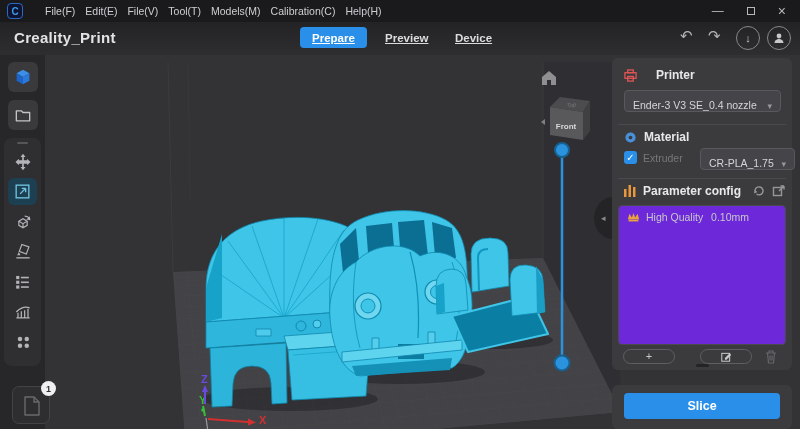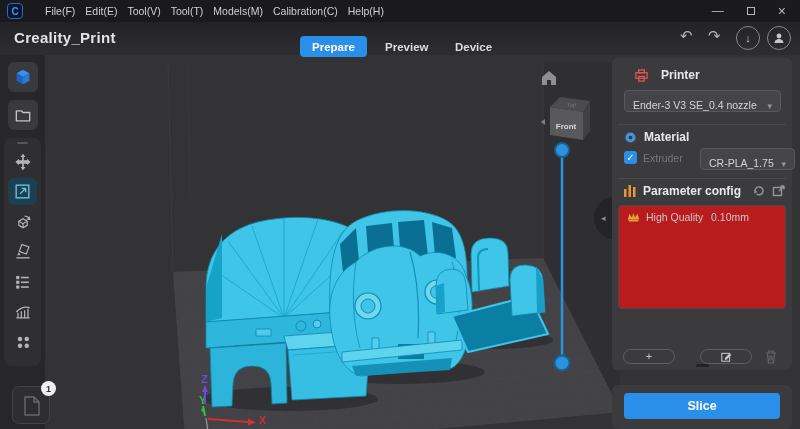--- a/index.html
+++ b/index.html
@@ -11,21 +11,21 @@
   #logo{width:16px;height:16px;margin-left:7px;border-radius:4px;background:#0d1330;border:1px solid #2a6ac0;
         color:#3b9ae8;font-size:10px;font-weight:bold;display:flex;align-items:center;justify-content:center;}
   .menu-items{display:flex;gap:10px;margin-left:22px;}
   .menu-item{font-size:10.5px;color:#cfcfd2;cursor:default;}
   #win-controls{margin-left:auto;display:flex;align-items:center;gap:23px;padding-right:14px;}
   .winbtn{color:#b8b8bb;font-size:12px;line-height:12px;}
   .maxbox{width:8px;height:8px;border:1px solid #b8b8bb;}
   
   #header{left:0;top:22px;width:800px;height:33px;background:linear-gradient(#232326,#2e2e31);z-index:20;}
   #app-title{left:14px;top:7px;font-size:15px;font-weight:bold;color:#e3e3e5;letter-spacing:.3px;}
-  .tab{top:14px;height:21px;padding:0 12px;display:flex;align-items:center;font-size:11.5px;font-weight:bold;color:#dcdcdf;border-radius:4px;}
+  .tab{top:5px;height:21px;padding:0 12px;display:flex;align-items:center;font-size:11.5px;font-weight:bold;color:#dcdcdf;border-radius:4px;text-decoration:underline;}
   .tab.active{background:#2a8fe8;color:#fff;}
   .hicon{color:#b5b5b8;font-size:15px;line-height:15px;}
   .circle-btn{width:24px;height:24px;border:1.5px solid #88888b;border-radius:50%;display:flex;align-items:center;justify-content:center;color:#c8c8cb;font-size:11px;}
   
   #toolbar{left:0;top:55px;width:45px;height:374px;background:#27272a;z-index:15;}
   .tbtn{left:8px;width:30px;height:30px;border-radius:6px;background:#3a3a3d;display:flex;align-items:center;justify-content:center;}
   #toolgroup{left:4px;top:83px;width:37px;height:228px;border-radius:8px;background:#2f2f32;}
   .gbtn{left:4px;width:29px;height:27px;border-radius:6px;display:flex;align-items:center;justify-content:center;}
   .gbtn.sel{background:#1d3f52;}
   .handle{left:13px;top:4px;width:11px;height:2px;border-radius:1px;background:#55555a;}
@@ -34,21 +34,21 @@
          font-size:9px;font-weight:bold;display:flex;align-items:center;justify-content:center;}
   
   #collapse-tab{left:594px;top:197px;width:38px;height:42px;border-radius:50%;background:#242427;z-index:8;
                 color:#8a8a8d;font-size:9px;display:flex;align-items:center;padding-left:7px;}
   #panel{left:612px;top:58px;width:180px;height:312px;background:#3b3b3e;border-radius:6px;z-index:10;}
   .sec-title{font-size:12px;font-weight:bold;color:#e8e8ea;}
   .drop{height:22px;background:#454549;border:1px solid #59595d;border-radius:4px;display:flex;align-items:flex-end;
         padding:0 8px;font-size:10.5px;color:#d5d5d8;}
   .drop .caret{margin-left:auto;color:#97979a;font-size:9px;}
   .divider{left:6px;width:168px;height:1px;background:#4a4a4e;}
-  #profile-list{left:6px;top:147px;width:168px;height:104px;background:#b91c1c;border:1px solid #4a4a4e;border-radius:4px;overflow:hidden;}
+  #profile-list{left:6px;top:147px;width:168px;height:140px;background:#6d28d9;border:1px solid #4a4a4e;border-radius:4px;overflow:hidden;}
   .prow{display:flex;align-items:center;height:22px;padding:0 8px;font-size:10.5px;color:#c8c8cb;}
   .prow .pname{margin-left:6px;}
   .prow .pval{margin-left:auto;margin-right:28px;}
   .prow.sel{background:#a4c3de;color:#3f5a68;margin:1px 2px;border-radius:2px;height:20px;}
   .pillbtn{width:52px;height:15px;border:1px solid #5f5f63;border-radius:8px;display:flex;align-items:center;justify-content:center;color:#c8c8cb;font-size:11px;line-height:11px;}
   #checkbox{width:13px;height:13px;background:#2a8fe8;border-radius:3px;color:#fff;font-size:10px;line-height:13px;text-align:center;}
   #slice-panel{left:612px;top:385px;width:180px;height:44px;background:#3b3b3e;border-radius:6px;z-index:10;}
   #slice-btn{left:12px;top:8px;width:156px;height:26px;background:#2a8fe8;border-radius:4px;color:#fff;
              font-size:12.5px;font-weight:bold;display:flex;align-items:center;justify-content:center;}
   #notch{left:84px;top:306px;width:13px;height:3px;border-radius:2px;background:#242427;}
@@ -155,21 +155,21 @@
       <polygon points="202,392 205,385 208,392" fill="#6a4ae0"></polygon>
       <text x="201" y="383" font-size="11" font-weight="bold" fill="#6a4ae0">Z</text>
     </g>
   </svg>
 
   <div id="menubar" class="abs">
     <div id="logo">C</div>
     <div class="menu-items">
       <span class="menu-item">File(F)</span>
       <span class="menu-item">Edit(E)</span>
-      <span class="menu-item">Tool(V)</span>
+      <span class="menu-item">File(V)</span>
       <span class="menu-item">Tool(T)</span>
       <span class="menu-item">Models(M)</span>
       <span class="menu-item">Calibration(C)</span>
       <span class="menu-item">Help(H)</span>
     </div>
     <div id="win-controls">
       <span class="winbtn">—</span>
       <span class="maxbox"></span>
       <span class="winbtn" style="font-size:14px;">×</span>
     </div>
@@ -263,21 +263,21 @@
         <path d="M11,1 v5 h5" fill="none" stroke="#6a6a6e" stroke-width="1.4"></path>
       </svg>
       <div id="badge" class="abs">1</div>
     </div>
   </div>
 
   <div id="collapse-tab" class="abs">◂</div>
 
   <div id="panel" class="abs">
 
-    <div class="abs" style="left:12px;top:10px;display:flex;align-items:center;gap:13px;margin-left:11px;">
+    <div class="abs" style="left:12px;top:10px;display:flex;align-items:center;gap:19px;">
       <svg width="13" height="13" viewBox="0 0 14 14">
         <rect x="1" y="4" width="12" height="6" fill="none" stroke="#e05555" stroke-width="1.4"></rect>
         <rect x="4" y="1" width="6" height="3" fill="none" stroke="#e05555" stroke-width="1.4"></rect>
         <rect x="4" y="8" width="6" height="5" fill="none" stroke="#e05555" stroke-width="1.4"></rect>
       </svg>
       <span class="sec-title">Printer</span>
     </div>
     <div class="abs drop" style="left:12px;top:32px;width:157px;">
       <span>Ender-3 V3 SE_0.4 nozzle</span>
       <span class="caret">▾</span>

